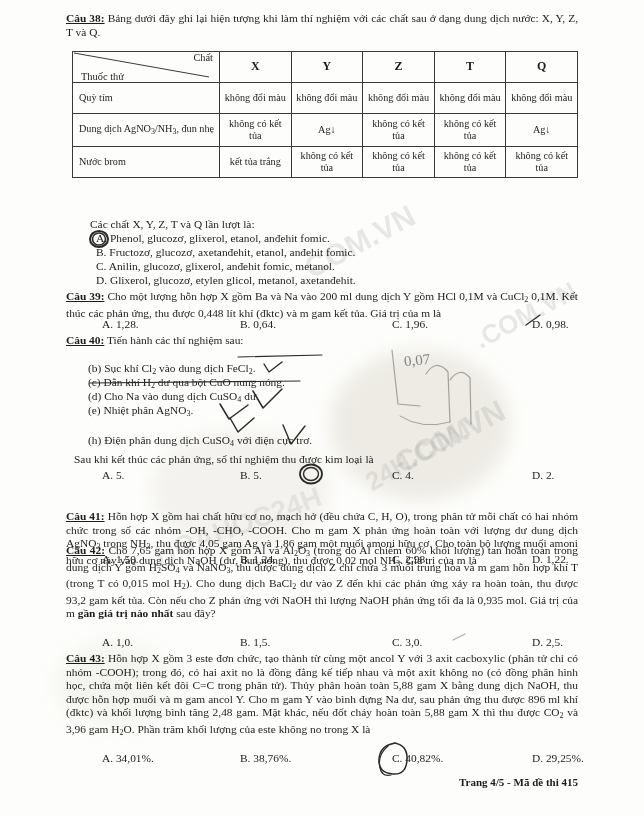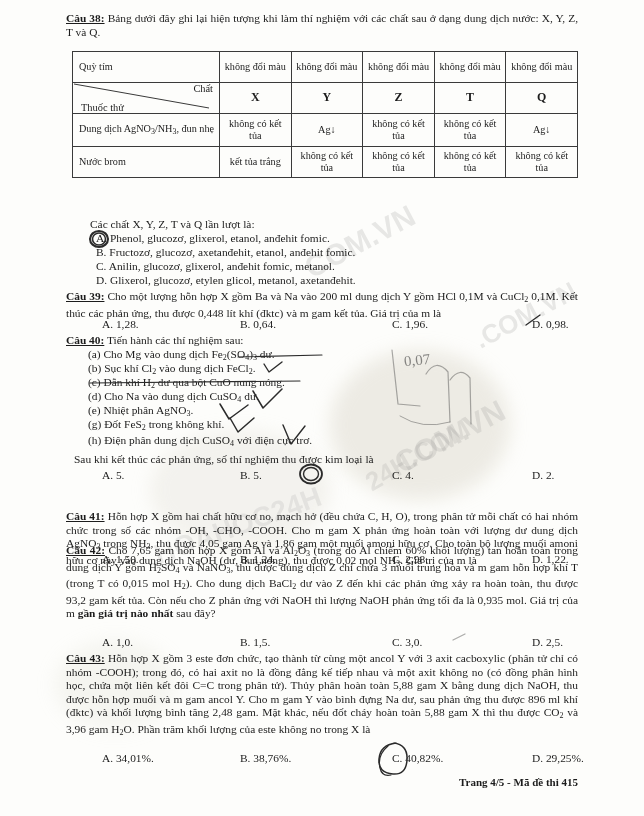--- a/index.html
+++ b/index.html
@@ -76,42 +76,42 @@
   <div class="wm wm-e">24H.COM</div>
 
   <div class="q" style="left:66px;top:12px;width:512px;">
     <span class="lbl">Câu 38:</span>
     <span>Bảng dưới đây ghi lại hiện tượng khi làm thí nghiệm với các chất sau ở dạng dung dịch nước: X, Y, Z, T và Q.</span>
   </div>
 
   <table class="rt">
     <tbody>
         <tr>
-      <td class="rowhdr" style="height:26px;">Quỳ tím</td>
-      <td>không đổi màu</td>
-      <td>không đổi màu</td>
-      <td>không đổi màu</td>
-      <td>không đổi màu</td>
-      <td>không đổi màu</td>
-    </tr>
-    <tr>
       <td class="rowhdr cornercell">
         <svg width="137" height="26" viewBox="0 0 137 26">
           <line x1="1" y1="1" x2="136" y2="25" stroke="#3a3a3a" stroke-width="1"></line>
         </svg>
         <span class="chat">Chất</span>
         <span class="tt">Thuốc thử</span>
       </td>
       <td class="hdr">X</td>
       <td class="hdr">Y</td>
       <td class="hdr">Z</td>
       <td class="hdr">T</td>
       <td class="hdr">Q</td>
     </tr>
     <tr>
+      <td class="rowhdr" style="height:26px;">Quỳ tím</td>
+      <td>không đổi màu</td>
+      <td>không đổi màu</td>
+      <td>không đổi màu</td>
+      <td>không đổi màu</td>
+      <td>không đổi màu</td>
+    </tr>
+    <tr>
       <td class="rowhdr" style="height:28px;">Dung dịch AgNO<sub>3</sub>/NH<sub>3</sub>, đun nhẹ</td>
       <td>không có kết tủa</td>
       <td>Ag↓</td>
       <td>không có kết tủa</td>
       <td>không có kết tủa</td>
       <td>Ag↓</td>
     </tr>
     <tr>
       <td class="rowhdr" style="height:26px;">Nước brom</td>
       <td>kết tủa trắng</td>
@@ -147,26 +147,24 @@
   </div>
   <svg class="hw" style="left:524px;top:314px;" width="22" height="14">
     <line x1="2" y1="11" x2="16" y2="1" class="hw-ink" stroke-width="1.3"></line>
   </svg>
 
   <div class="q" style="left:66px;top:334px;width:512px;">
     <span class="lbl">Câu 40:</span>
     <span>Tiến hành các thí nghiệm sau:</span>
   </div>
 
-  <div class="listline" style="left:88px;top:348px;">(a) Cho Mg vào dung dịch Fe<sub>2</sub>(SO<sub>4</sub>)<sub>3</sub> dư.</div>
   <div class="listline" style="left:88px;top:362px;">(b) Sục khí Cl<sub>2</sub> vào dung dịch FeCl<sub>2</sub>.</div>
   <div class="listline" style="left:88px;top:376px;">(c) Dẫn khí H<sub>2</sub> dư qua bột CuO nung nóng.</div>
   <div class="listline" style="left:88px;top:390px;">(d) Cho Na vào dung dịch CuSO<sub>4</sub> dư.</div>
   <div class="listline" style="left:88px;top:404px;">(e) Nhiệt phân AgNO<sub>3</sub>.</div>
-  <div class="listline" style="left:88px;top:418px;">(g) Đốt FeS<sub>2</sub> trong không khí.</div>
   <div class="listline" style="left:88px;top:434px;">(h) Điện phân dung dịch CuSO<sub>4</sub> với điện cực trơ.</div>
 
   <div class="listline" style="left:74px;top:453px;">Sau khi kết thúc các phản ứng, số thí nghiệm thu được kim loại là</div>
 
   <div class="opts" style="top:469px;">
     <span class="opt o-a">A. 5.</span>
     <span class="opt o-b">B. 5.</span>
     <span class="opt o-c">C. 4.</span>
     <span class="opt o-d">D. 2.</span>
   </div>

